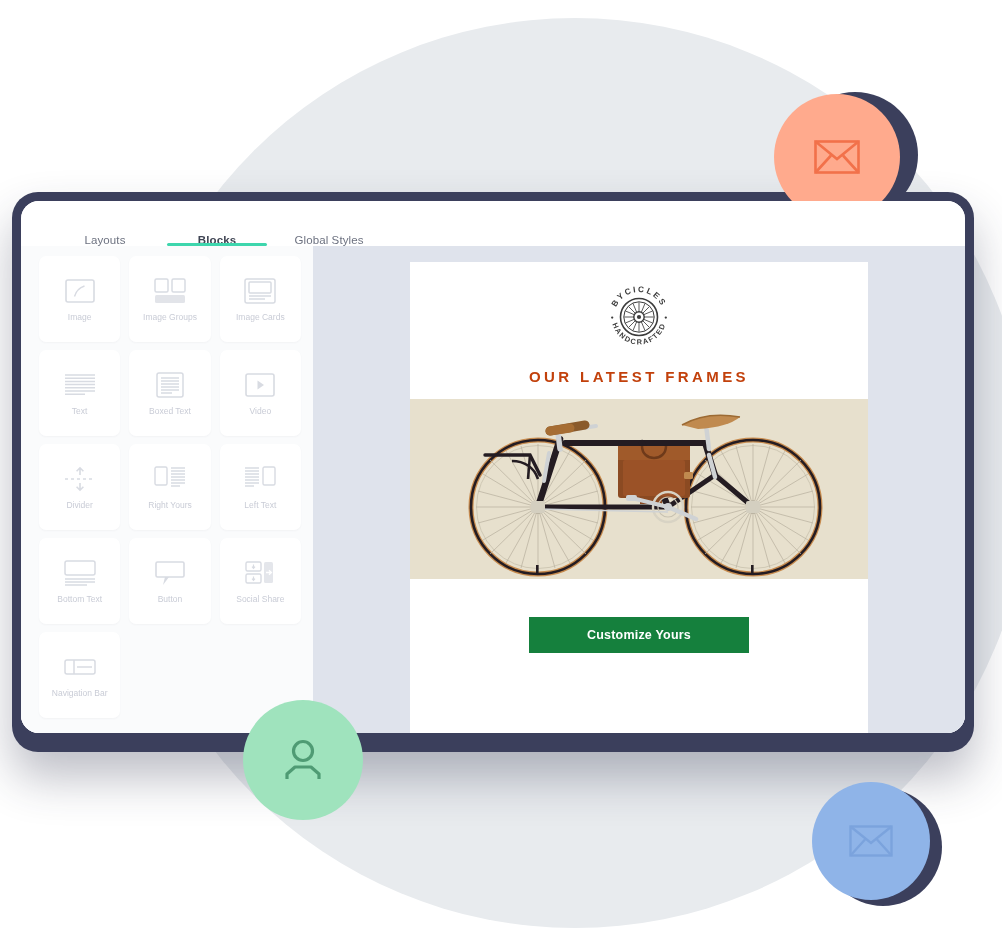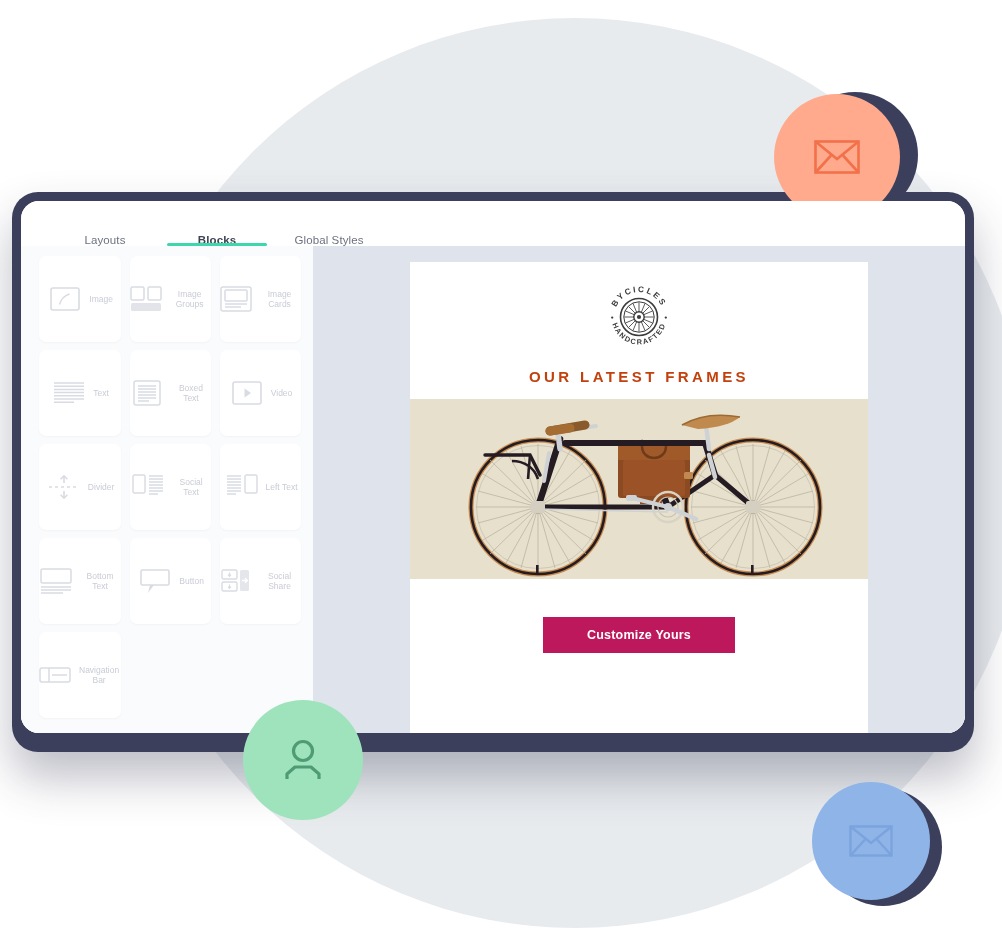--- a/index.html
+++ b/index.html
@@ -116,20 +116,21 @@
   #blocks-grid {
     display: grid;
     grid-template-columns: repeat(3, 1fr);
     gap: 8px 9px;
   }
   .block-tile {
     background: #ffffff;
     border-radius: 7px;
     height: 86px;
     display: flex;
+    flex-direction: column;
     align-items: center;
     justify-content: center;
     gap: 6px;
     cursor: grab;
     box-shadow: 0 1px 2px rgba(60,64,90,0.045);
   }
   .block-icon {
     width: 36px;
     height: 30px;
     display: flex;
@@ -188,23 +189,23 @@
     overflow: hidden;
   }
   #email-hero svg { display: block; }
 
   #email-cta-wrap {
     display: flex;
     justify-content: center;
     padding: 38px 0 60px 0;
   }
   #cta-button {
-    width: 192px;
+    width: 220px;
     height: 36px;
-    background: #be185d;
+    background: #15803d;
     color: #ffffff;
     font-size: 12.5px;
     font-weight: bold;
     display: flex;
     align-items: center;
     justify-content: center;
     border: none;
     cursor: pointer;
     letter-spacing: .2px;
     font-family: "Liberation Sans", sans-serif;
@@ -339,21 +340,21 @@
           </div>
 
           <div class="block-tile">
             <span class="block-icon">
               <svg width="32" height="26" viewBox="0 0 32 26" fill="none" stroke="currentColor" stroke-width="1.4">
                 <rect x="1" y="1" width="12" height="18" rx="1.5"></rect>
                 <path d="M10 6c-2.8 0-5 2.4-5 5.8 0-3.4 2.2-5.8 5-5.8z" fill="currentColor" stroke="none"></path>
                 <path d="M17 2h14M17 5h14M17 8h14M17 11h14M17 14h14M17 17h14M17 20h9"></path>
               </svg>
             </span>
-            <span class="block-label">Social Text</span>
+            <span class="block-label">Right Yours</span>
           </div>
 
           <div class="block-tile">
             <span class="block-icon">
               <svg width="32" height="26" viewBox="0 0 32 26" fill="none" stroke="currentColor" stroke-width="1.4">
                 <rect x="19" y="1" width="12" height="18" rx="1.5"></rect>
                 <path d="M28 6c-2.8 0-5 2.4-5 5.8 0-3.4 2.2-5.8 5-5.8z" fill="currentColor" stroke="none"></path>
                 <path d="M1 2h14M1 5h14M1 8h14M1 11h14M1 14h14M1 17h14M1 20h9"></path>
               </svg>
             </span>

